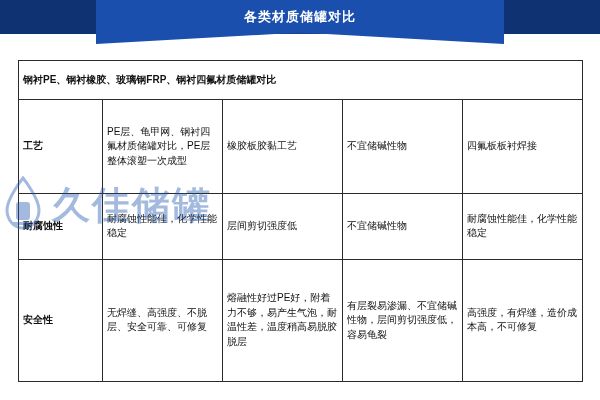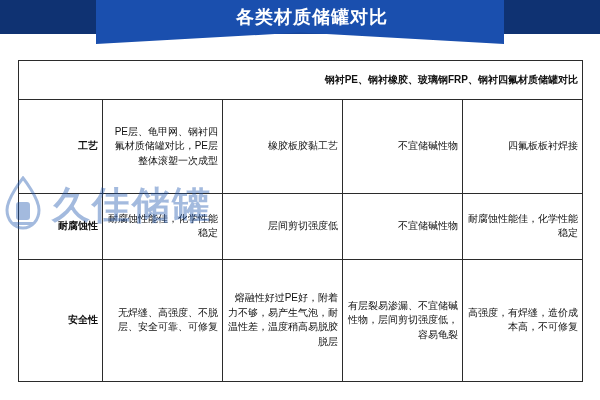--- a/index.html
+++ b/index.html
@@ -57,43 +57,42 @@
   }
   .banner-title {
     position: absolute;
     left: 96px;
     top: 0;
     width: 408px;
     height: 34px;
     line-height: 34px;
     text-align: center;
     color: #ffffff;
-    font-size: 18px;
+    font-size: 13px;
     font-weight: bold;
     letter-spacing: 1px;
-    padding-left: 12px;
   }
 
   
   .table-wrap {
     position: absolute;
     left: 18px;
     top: 60px;
     width: 564px;
     height: 322px;
   }
   table.cmp {
     width: 564px;
     height: 322px;
     border-collapse: collapse;
     table-layout: fixed;
   }
   table.cmp td {
     border: 1px solid #2b2b2b;
-    text-align: right;
+    text-align: left;
     vertical-align: middle;
     font-size: 10px;
     line-height: 1.45;
     color: #111111;
     padding: 2px 4px;
     word-break: break-all;
   }
   td.title-cell {
     font-size: 13px;
     font-weight: bold;

